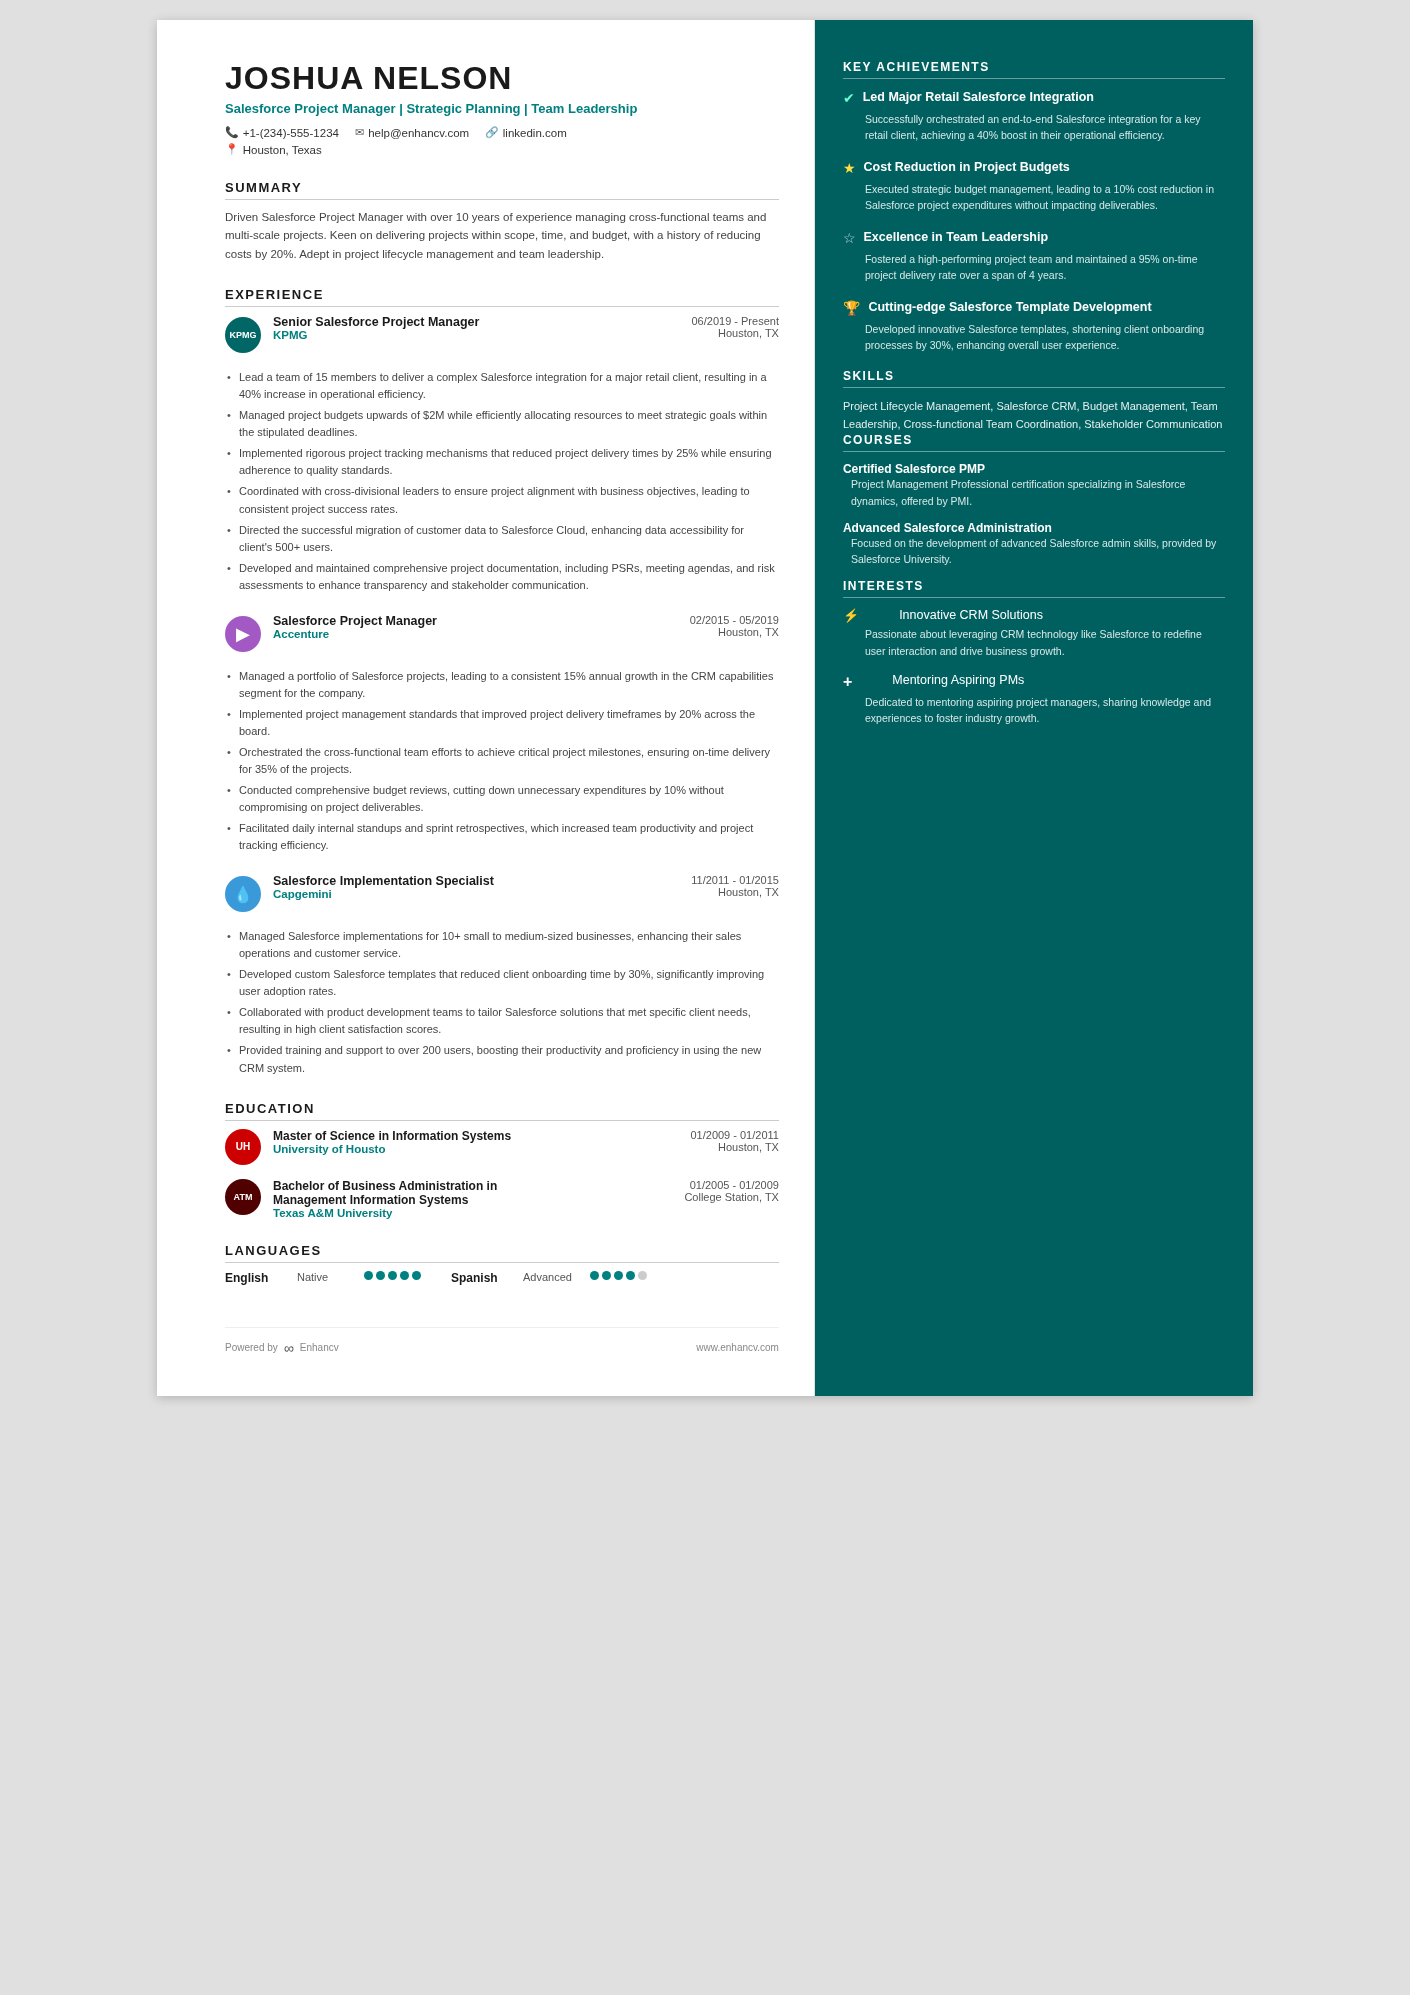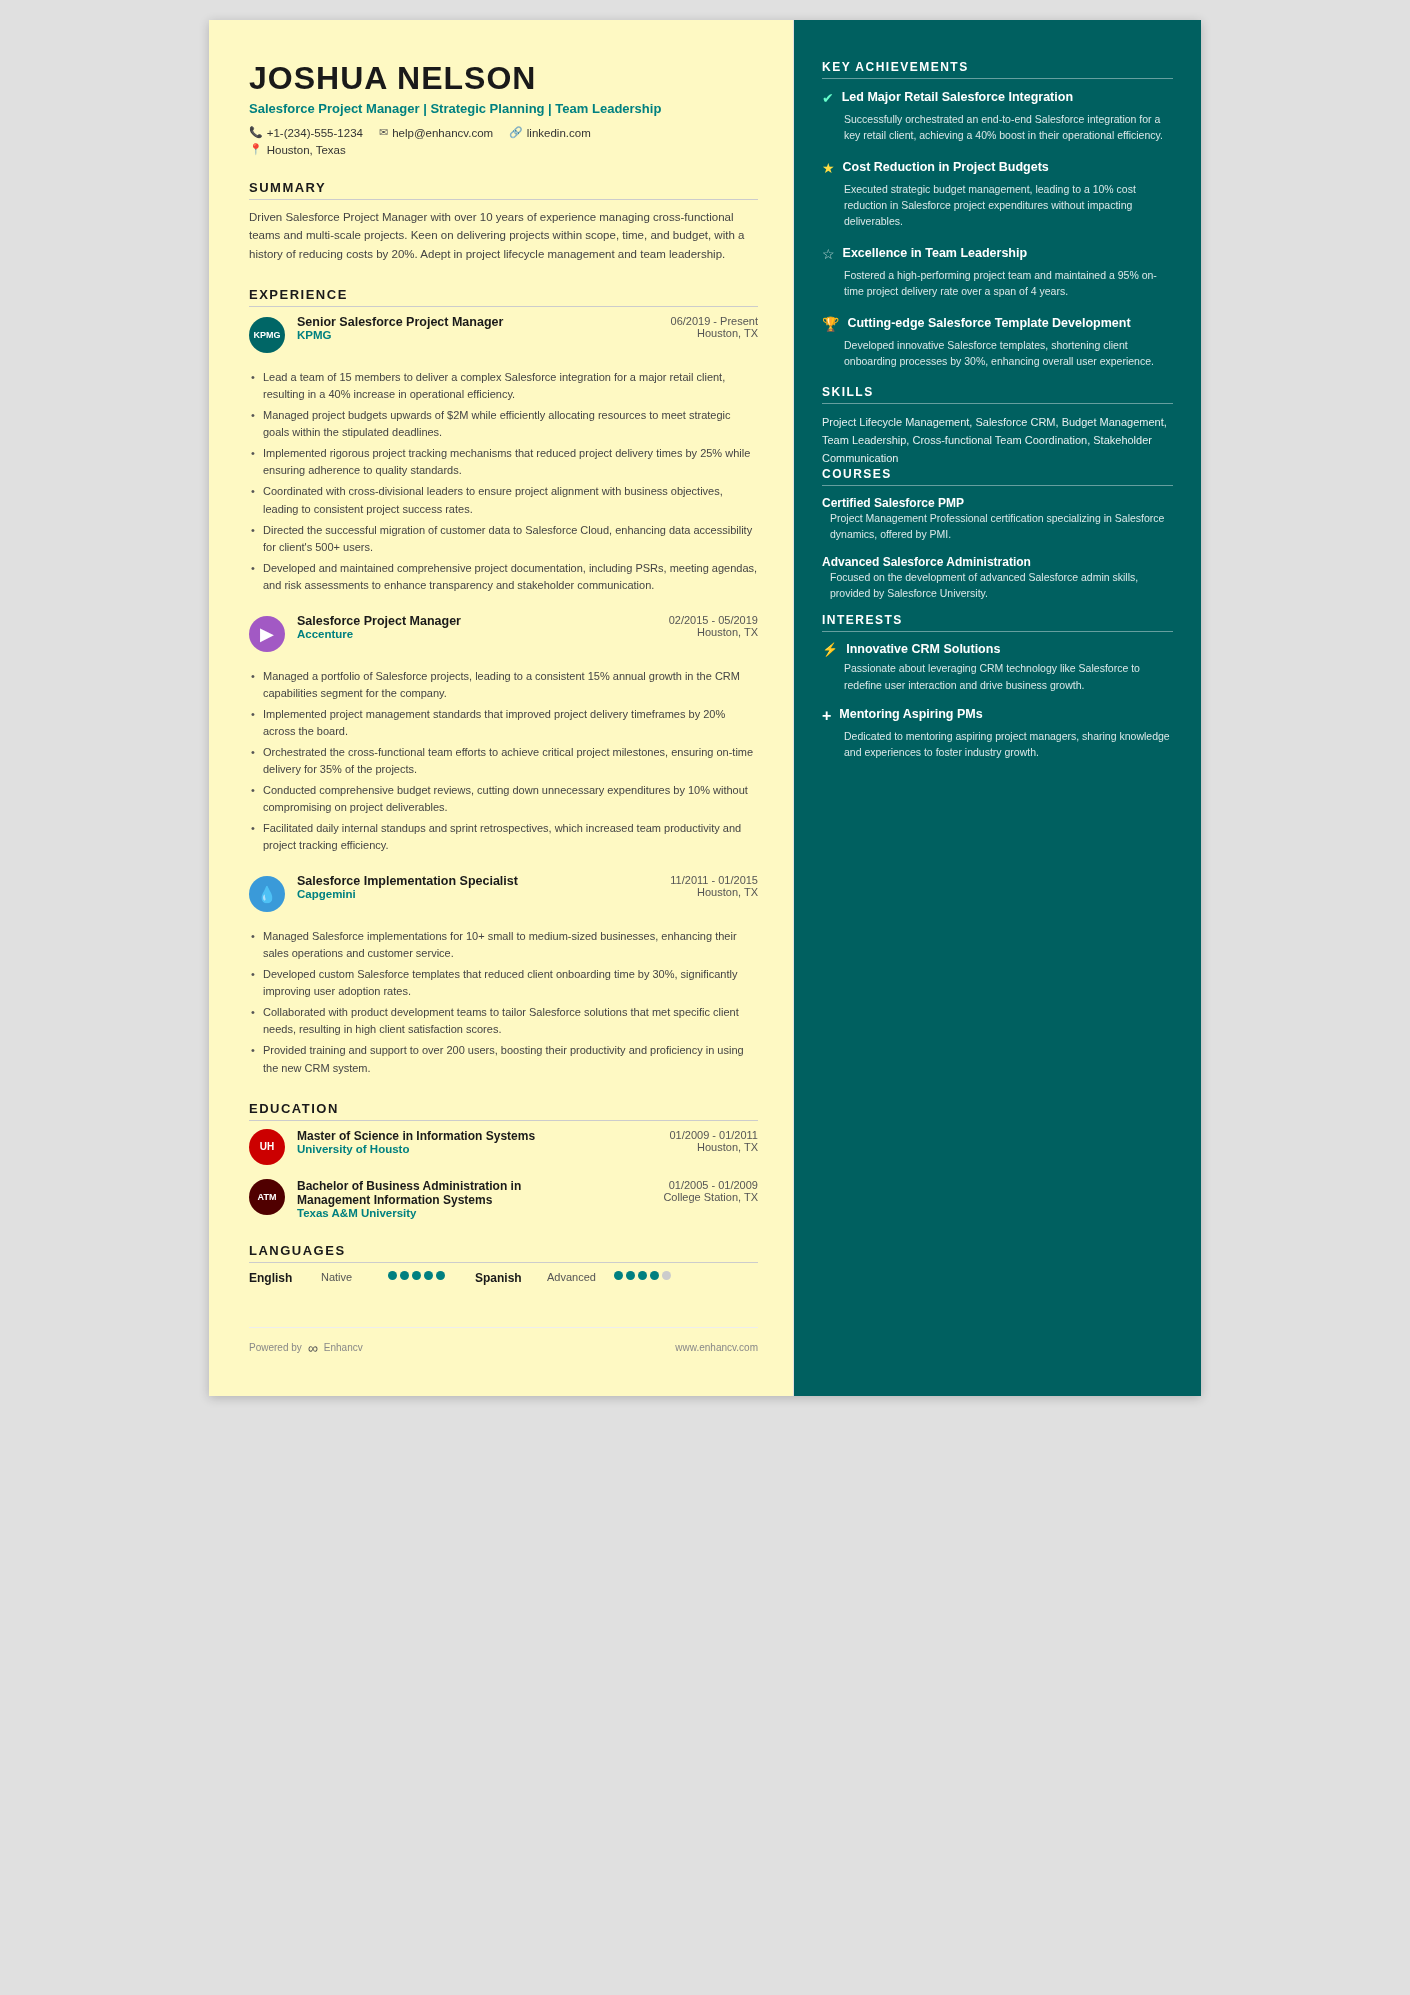--- a/index.html
+++ b/index.html
@@ -4,25 +4,26 @@
   <style>
     * { margin: 0; padding: 0; box-sizing: border-box; }
     body {
       font-family: 'Arial', sans-serif;
       background: #e0e0e0;
       display: flex;
       justify-content: center;
       padding: 20px;
     }
     .resume-container {
-      width: 992px;
-      background: #fef9c3;
+      width: 1096px;
+      background: #ffffff;
       display: flex;
       flex-direction: row;
       box-shadow: 0 2px 10px rgba(0,0,0,0.2);
+      padding-left: 28px;
     }
     
     .left-col {
       flex: 1.45;
       padding: 40px 35px 40px 40px;
       border-right: 1px solid #e0e0e0;
     }
     .header-name {
       font-size: 32px;
       font-weight: 900;
@@ -339,22 +340,23 @@
       align-items: flex-start;
       gap: 8px;
       margin-bottom: 3px;
     }
     .interest-icon {
       font-size: 13px;
       flex-shrink: 0;
     }
     .interest-title {
       font-size: 12.5px;
-      font-weight: 700;
-      color: white;
+      font-weight: 400;
+      color: white;
+      margin-left: 32px;
     }
     .interest-desc {
       font-size: 10.5px;
       color: rgba(255,255,255,0.85);
       line-height: 1.55;
       margin-left: 22px;
     }
   </style>
 </head>
 <body>

